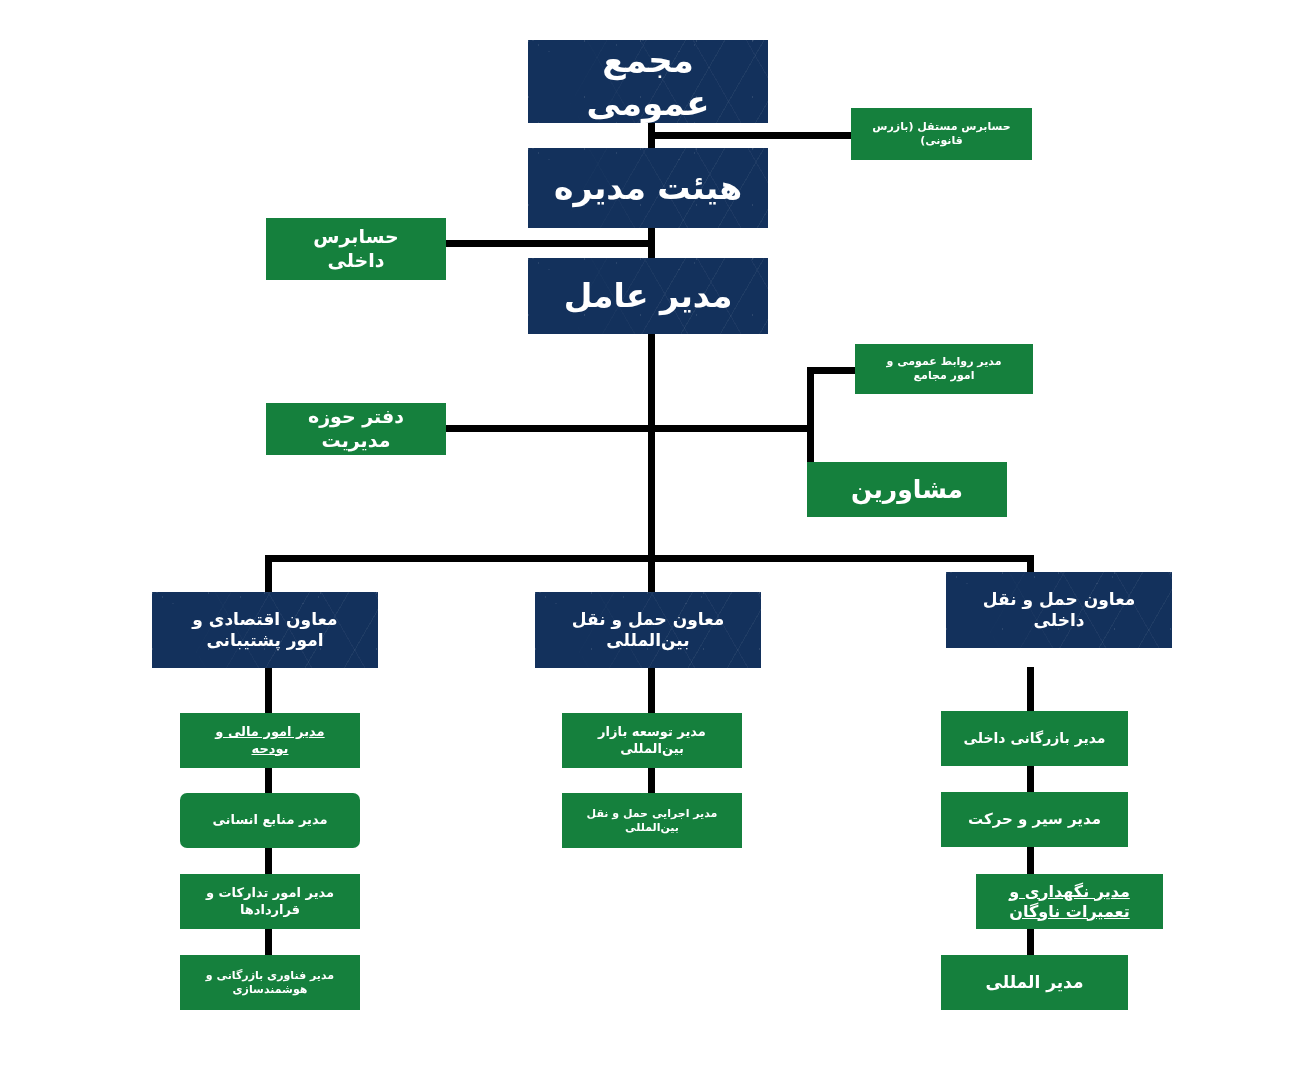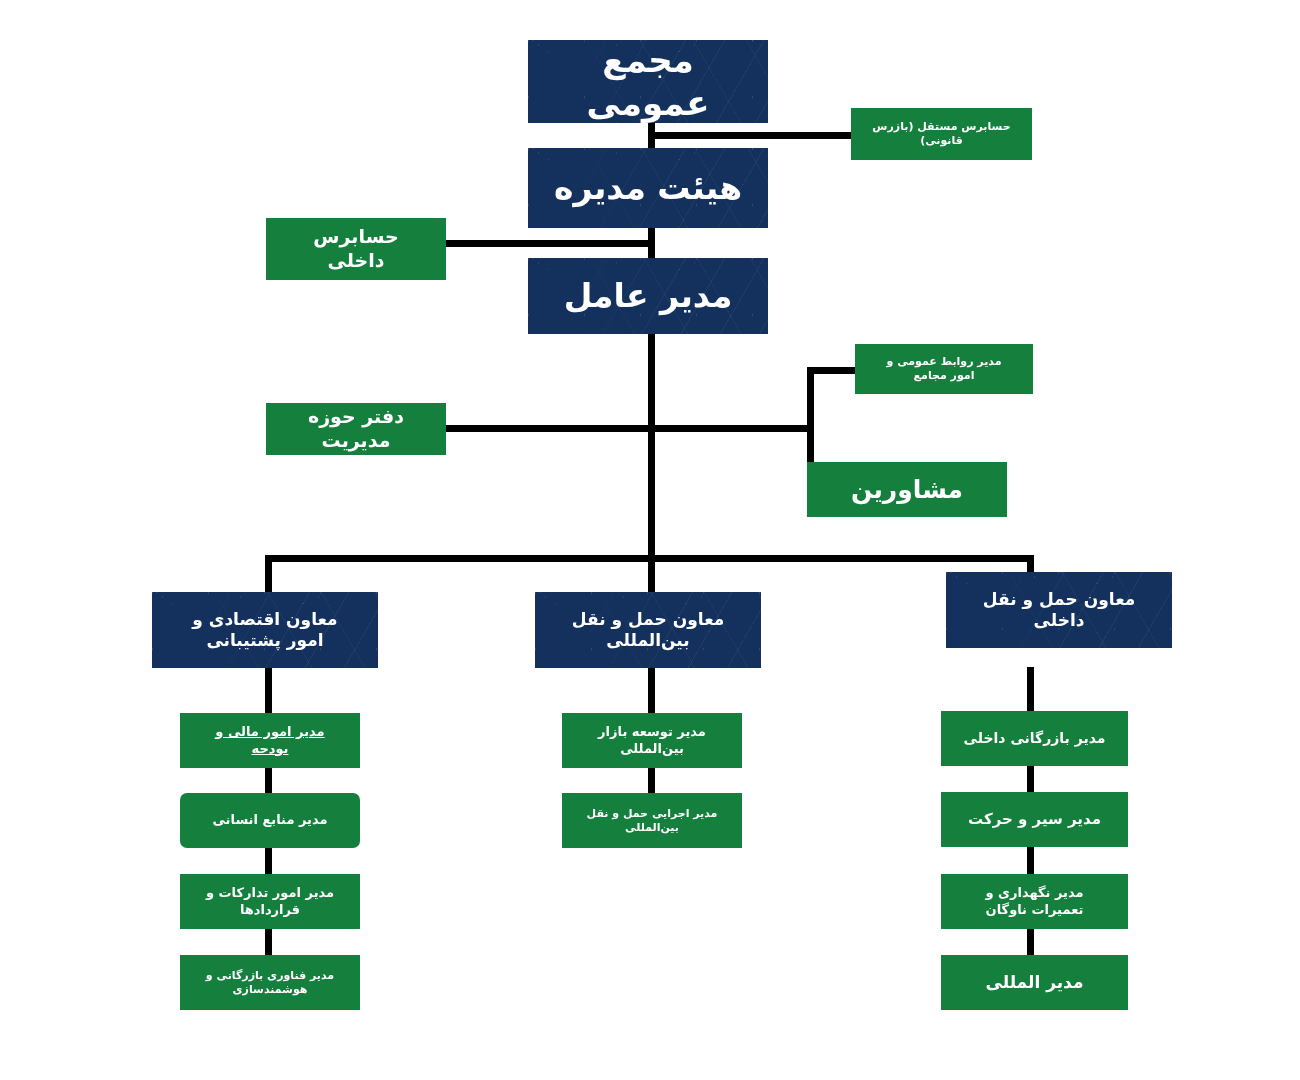--- a/index.html
+++ b/index.html
@@ -188,21 +188,21 @@
   </div>
 
   <div class="node secondary" style="left:941px; top:711px; width:187px; height:55px; font-size:14px;">
     <span class="node-label">مدیر بازرگانی داخلی</span>
   </div>
 
   <div class="node secondary" style="left:941px; top:792px; width:187px; height:55px; font-size:15px;">
     <span class="node-label">مدیر سیر و حرکت</span>
   </div>
 
-  <div class="node secondary" style="left:941px; top:874px; width:187px; height:55px; font-size:13px;">
+  <div class="node secondary" style="left:976px; top:874px; width:187px; height:55px; font-size:16px;text-decoration:underline;">
     <span class="node-label">مدیر نگهداری و تعمیرات ناوگان</span>
   </div>
 
   <div class="node secondary" style="left:941px; top:955px; width:187px; height:55px; font-size:17px;">
     <span class="node-label">مدیر المللی</span>
   </div>
 
 </div>
 
 </body></html>

